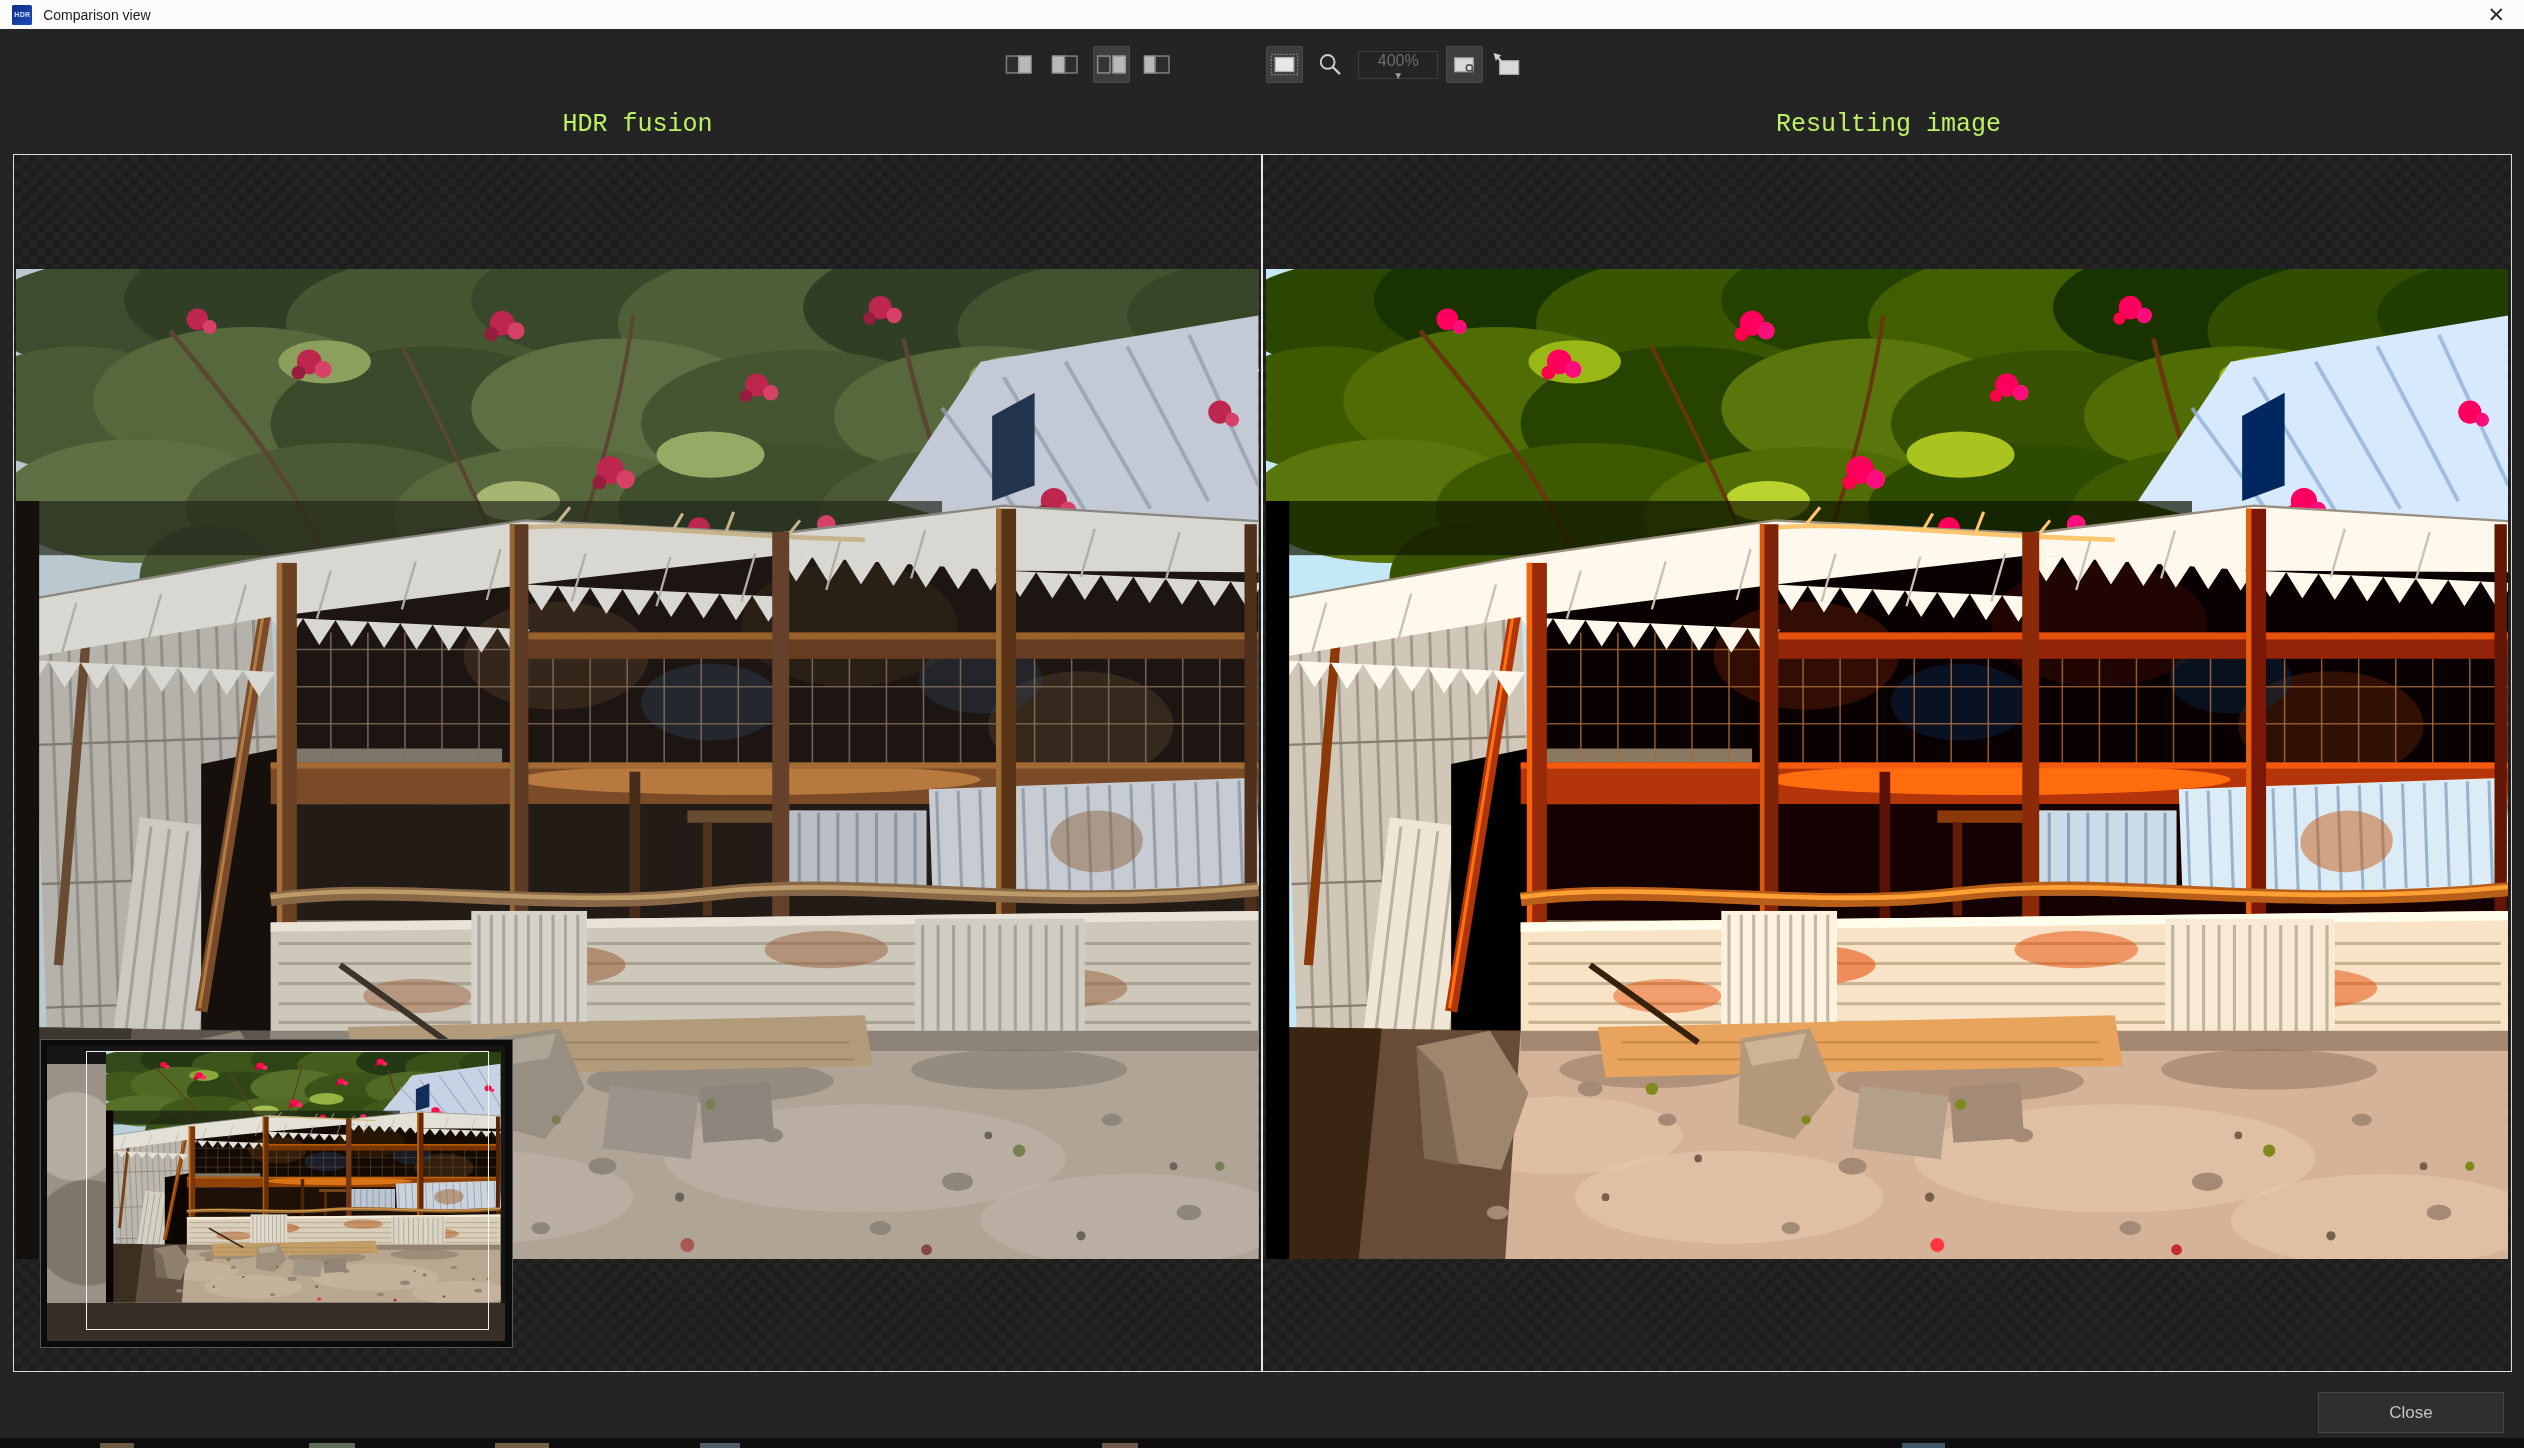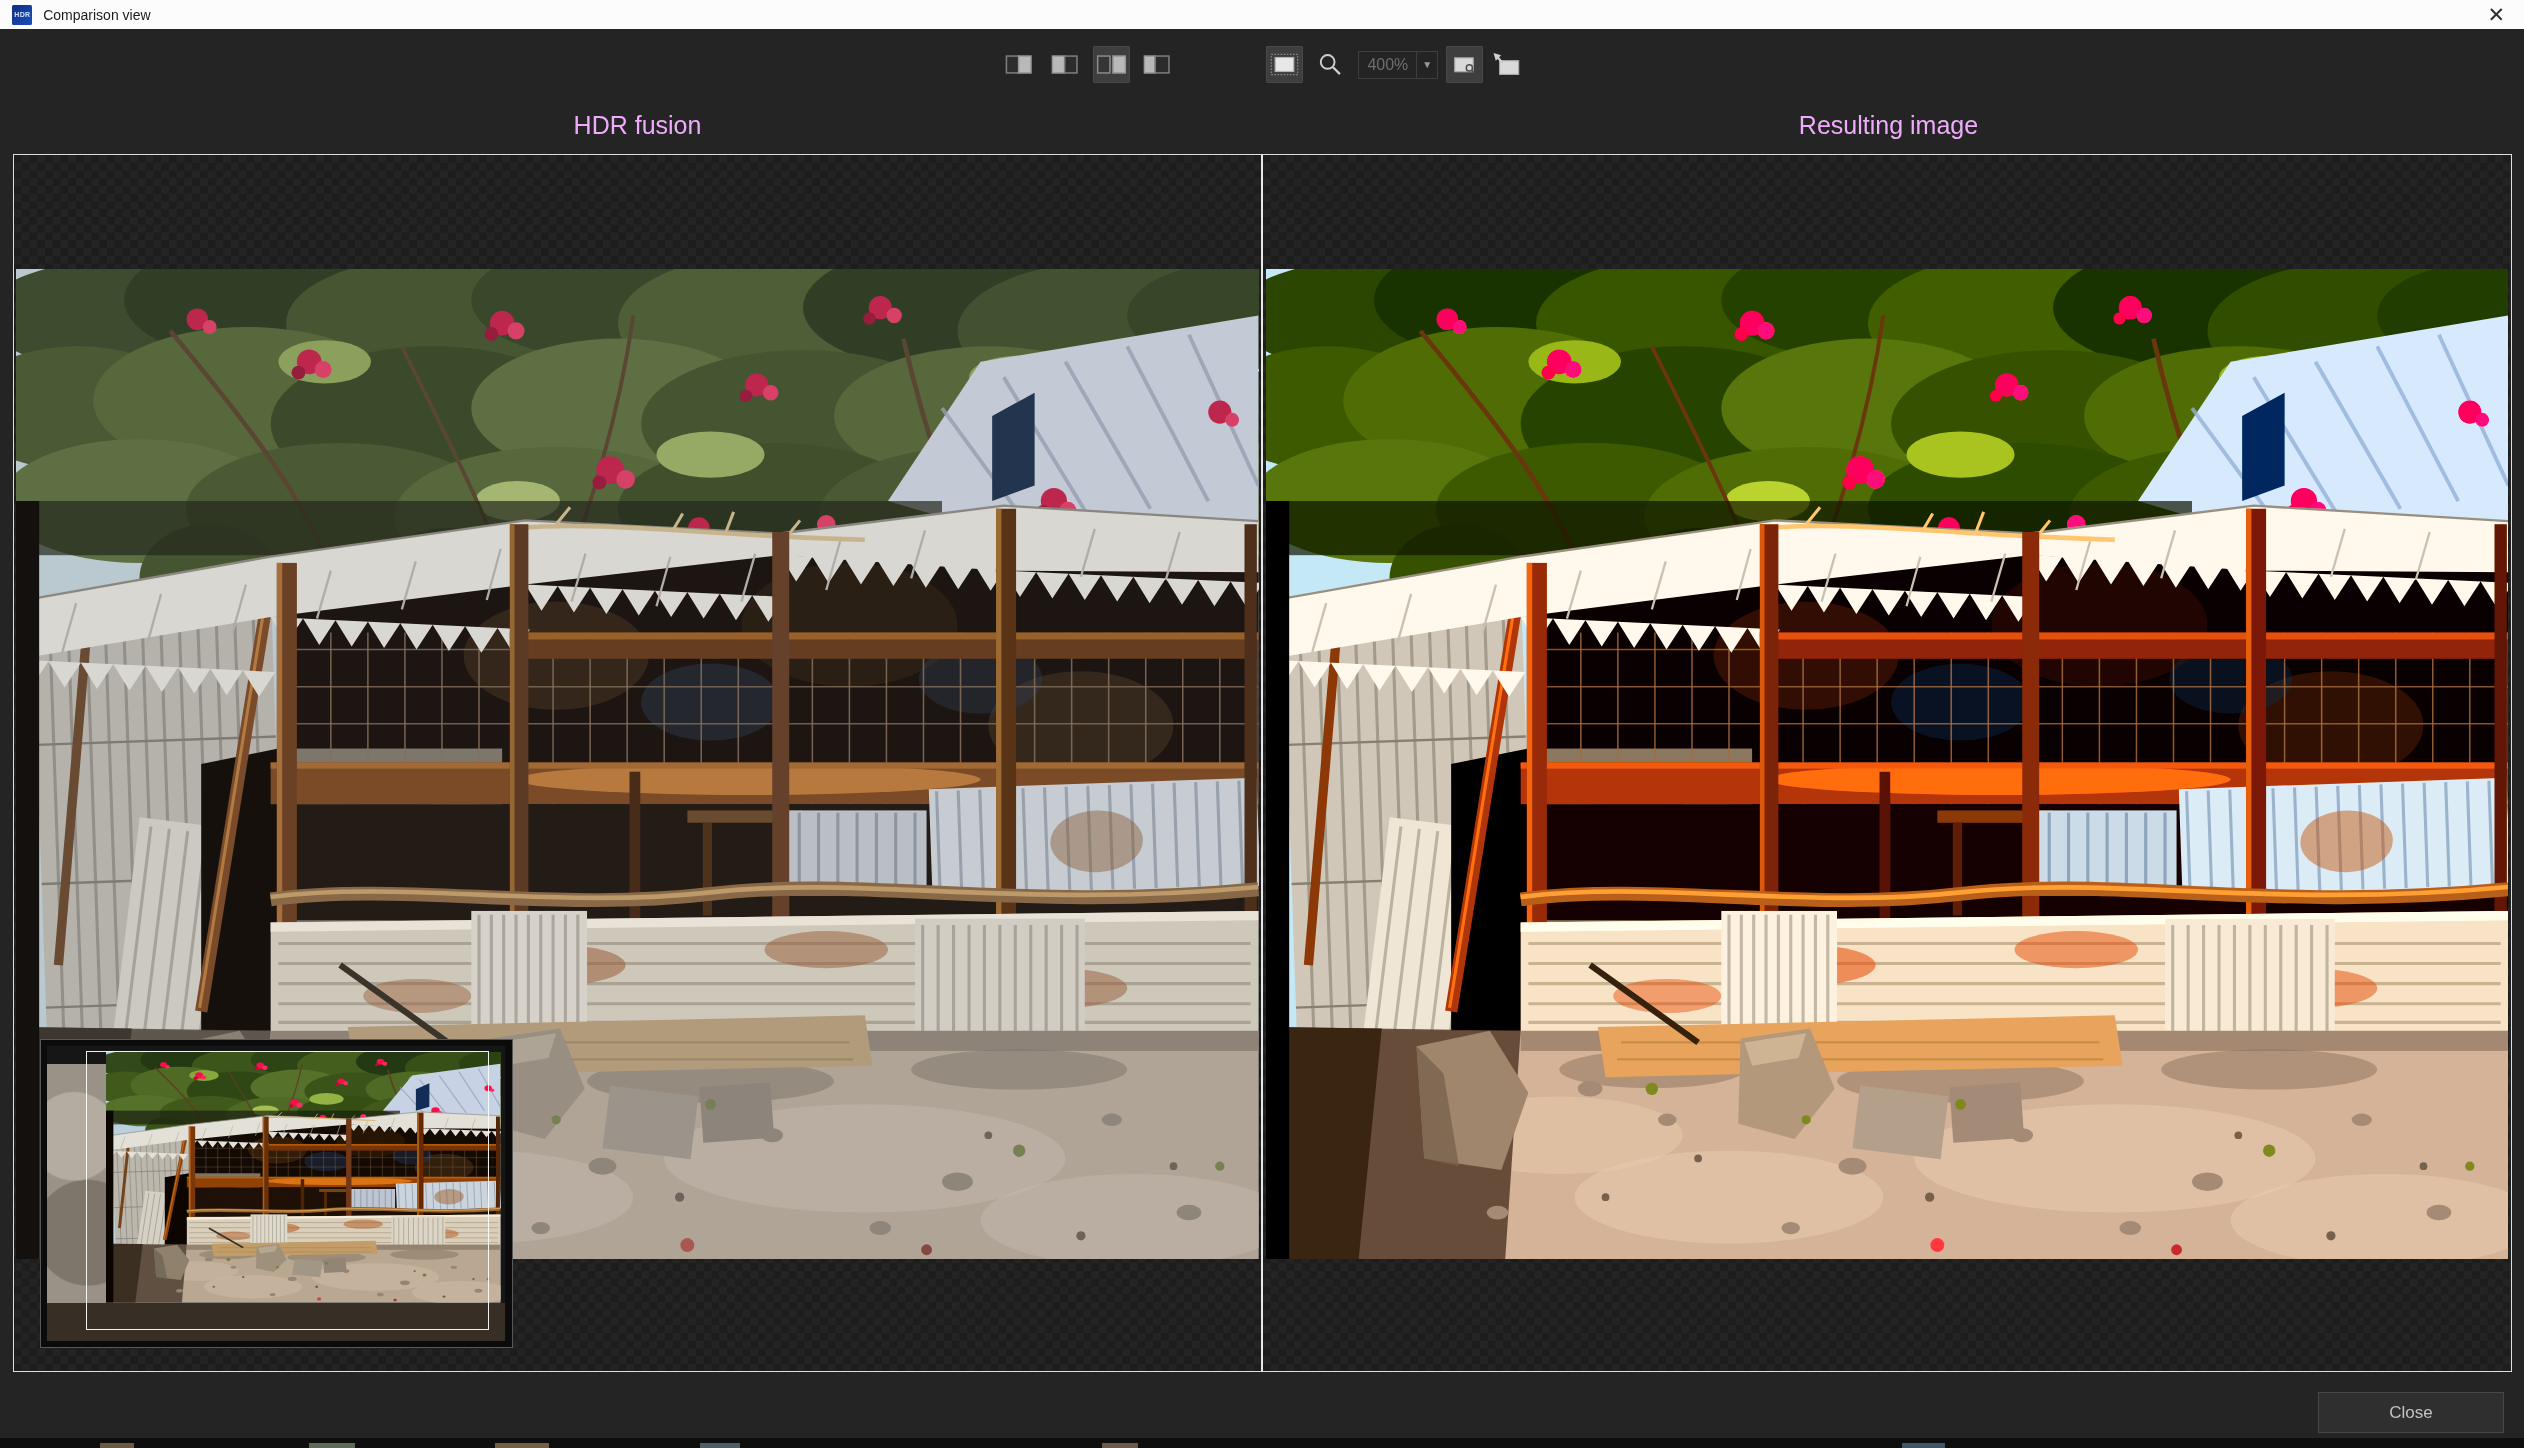--- a/index.html
+++ b/index.html
@@ -19,28 +19,28 @@
              font-size:21px; display:flex; align-items:center; justify-content:center; cursor:default; }
 
   
   .toolbar { position:absolute; top:46px; left:50%; transform:translateX(-50%);
              display:flex; align-items:center; }
   .tbtn { width:37px; height:37px; display:flex; align-items:center; justify-content:center;
           border-radius:2.3px; margin-right:9.3px; }
   .tbtn.selected { background:#3e3e3e; box-shadow:0 0 0 0.8px #4e4e4e inset; }
   .tb-spacer { width:80px; }
   .combo { width:80px; height:28px; background:#242424; border:0.8px solid #3e3e3e; display:flex;
-           align-items:center; margin-right:7.7px; }
+           align-items:center; margin-right:7.7px;flex-direction:column; }
   .combo .val { flex:1; text-align:center; color:#6e6e6e; font-size:16px; }
   .combo .sep { width:0.8px; height:26px; background:#3e3e3e; }
   .combo .arr { width:20px; text-align:center; color:#9a9a9a; font-size:10px; }
 
   
-  .pane-label { position:absolute; top:107px; height:36px; font-size:25px; color:#f0abfc;
-                text-align:center; line-height:36px; }
+  .pane-label { position:absolute; top:107px; height:36px; font-size:25px; color:#bef264;
+                text-align:center; line-height:36px;font-family:Liberation Mono, monospace; }
   .pane-label.l { left:13px; width:1249px; }
   .pane-label.r { left:1265px; width:1247px; }
 
   
   .panels { position:absolute; left:13px; top:154px; width:2499px; height:1218px;
             border:1.5px solid #dedede; display:flex; }
   .divider { width:2.3px; background:#e8e8e8; }
   .panel { position:relative; height:100%; overflow:hidden;
            background-color:#1d1d1d;
            background-image:

